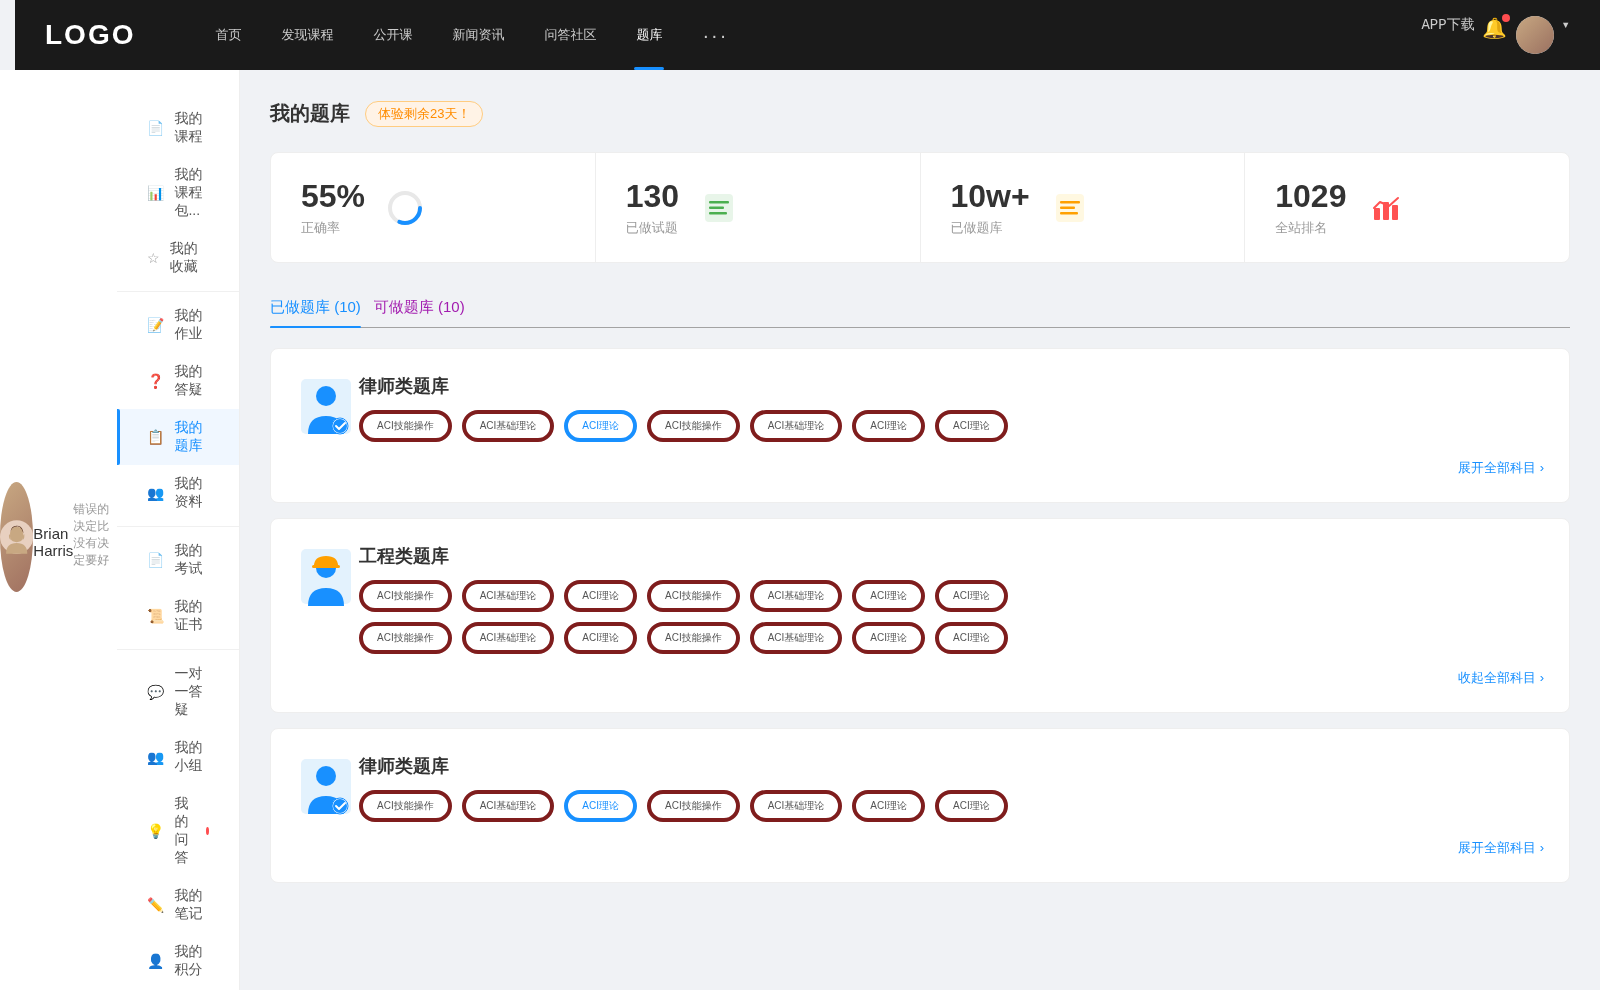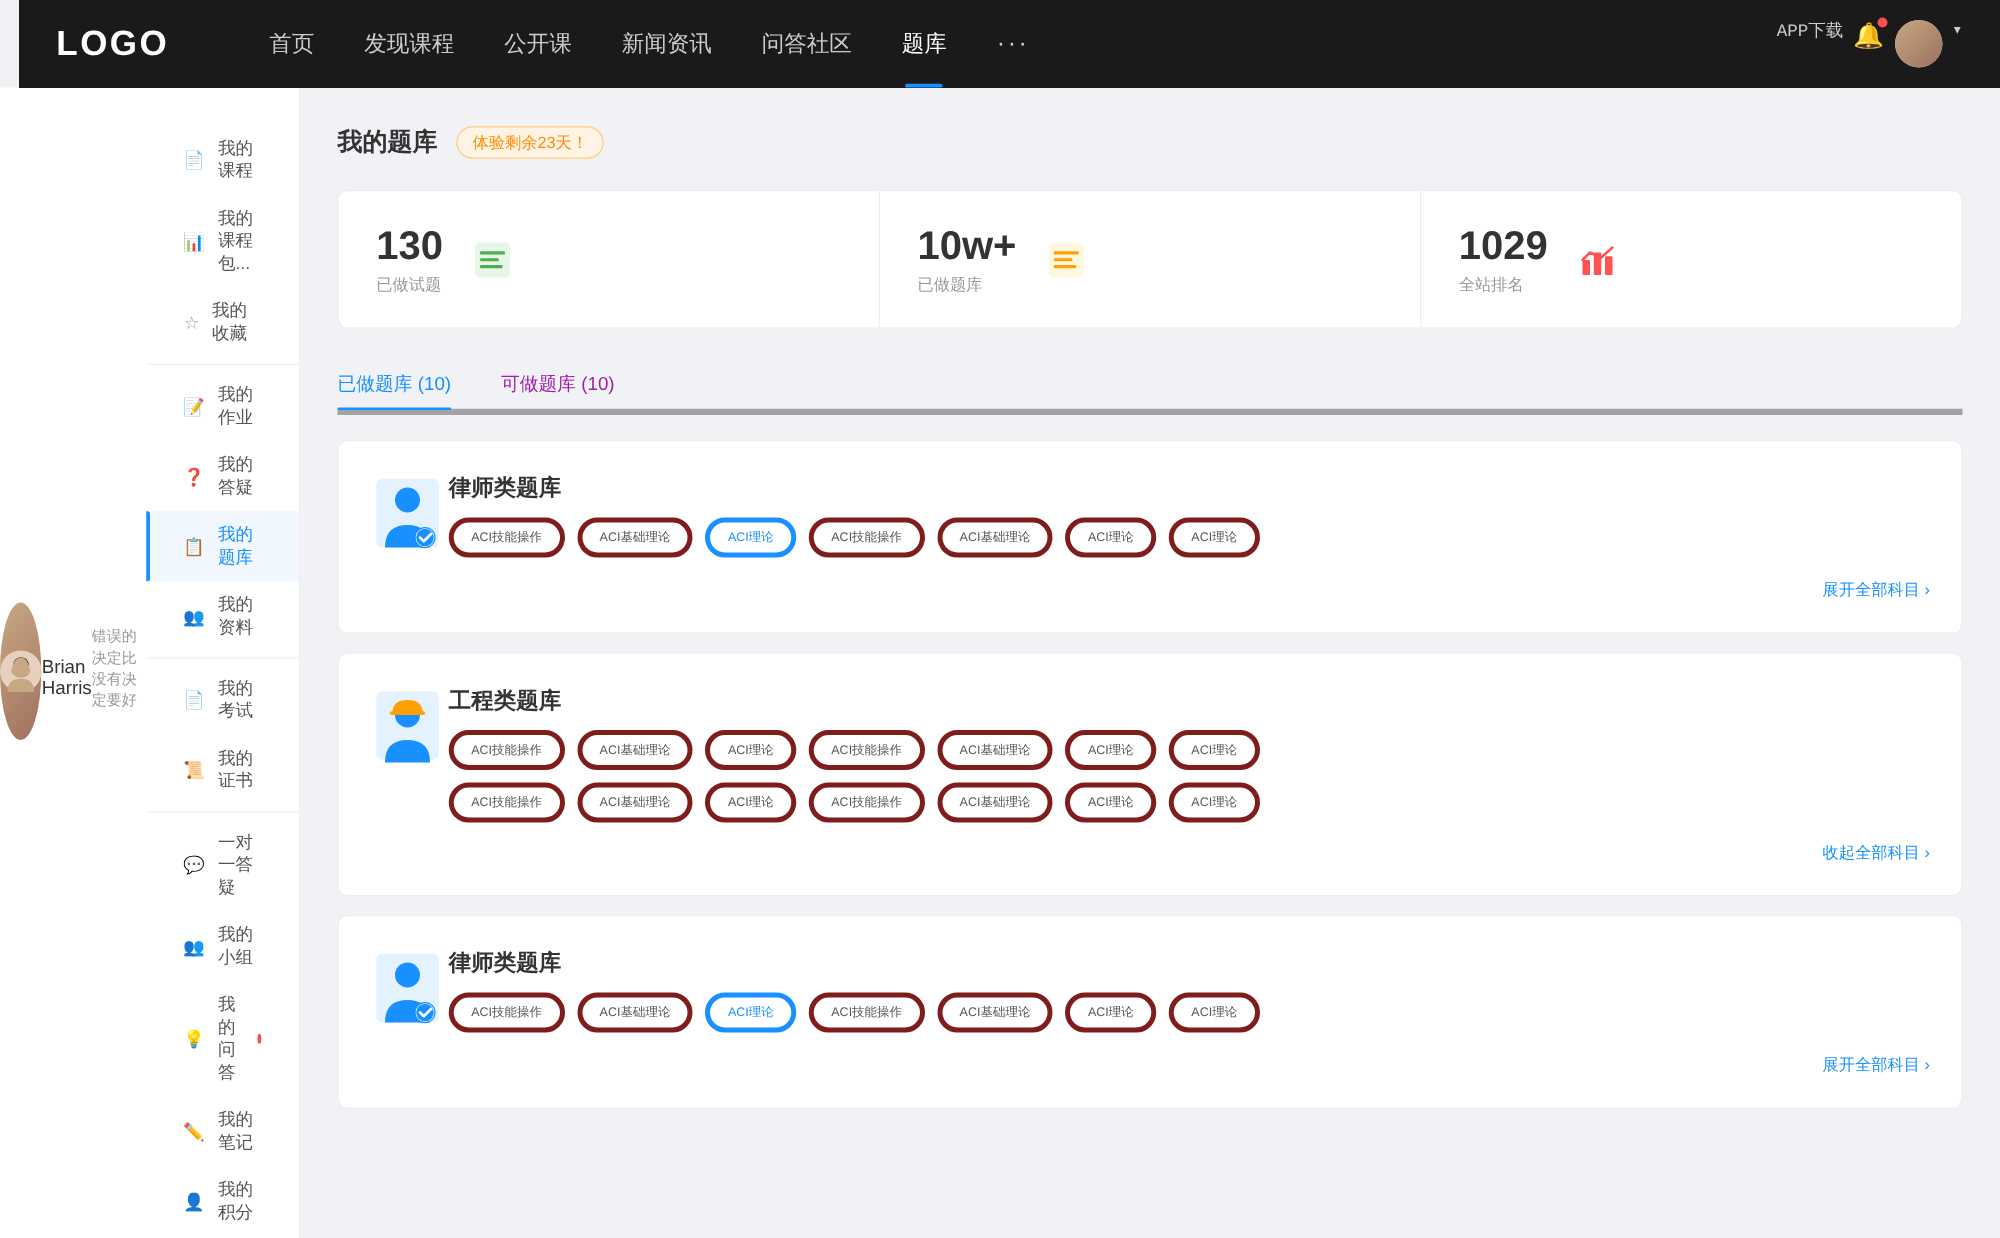--- a/index.html
+++ b/index.html
@@ -2,21 +2,21 @@
 <html><head>
   <meta charset="utf-8">
   <style>
     * { box-sizing: border-box; margin: 0; padding: 0; }
     body { font-family: 'PingFang SC', 'Microsoft YaHei', sans-serif; background: #f0f2f5; color: #333; font-size: 14px; }
 
     
     .header { background: #1a1a1a; height: 70px; display: flex; align-items: center; padding: 0 30px; position: fixed; top: 0; left: 15px; right: 0; z-index: 100; }
     .logo { color: white; font-size: 28px; font-weight: bold; letter-spacing: 2px; margin-right: 60px; }
     .nav { display: flex; align-items: center; gap: 0; flex: 1; }
-    .nav-item { color: #ccc; padding: 0 20px; height: 70px; display: flex; align-items: center; cursor: pointer; font-size: 18px; position: relative; }
+    .nav-item { color: #ccc; padding: 0 20px; height: 70px; display: flex; align-items: center; cursor: pointer; font-size: 13px; position: relative; }
     .nav-item.active { color: white; }
     .nav-item.active::after { content: ''; position: absolute; bottom: 0; left: 50%; transform: translateX(-50%); width: 30px; height: 3px; background: #1890ff; border-radius: 2px; }
     .nav-dots { color: #ccc; padding: 0 20px; cursor: pointer; font-size: 20px; letter-spacing: 2px; }
     .header-right { display: flex; align-items: flex-start; gap: 8px; margin-left: auto; font-family: Liberation Mono, monospace; }
     .app-download { color: #ccc; font-size: 14px; cursor: pointer; }
     .bell-icon { color: #ccc; font-size: 20px; cursor: pointer; position: relative; }
     .bell-dot { position: absolute; top: -2px; right: -2px; width: 8px; height: 8px; background: #ff4d4f; border-radius: 50%; }
     .avatar { width: 38px; height: 38px; border-radius: 50%; background: #ccc; overflow: hidden; display: flex; align-items: center; justify-content: center; cursor: pointer; }
     .avatar-img { width: 38px; height: 38px; border-radius: 50%; background: linear-gradient(135deg, #d4a0a0, #c08080); }
     .avatar-dropdown { color: #ccc; cursor: pointer; }
@@ -48,21 +48,21 @@
 
     
     .stats-row { display: flex; gap: 0; background: white; border-radius: 8px; margin-bottom: 25px; overflow: hidden; border: 1px solid #eee; }
     .stat-item { flex: 1; padding: 25px 30px; display: flex; align-items: center; gap: 20px; border-right: 1px solid #eee; }
     .stat-item:last-child { border-right: none; }
     .stat-value { font-size: 32px; font-weight: 700; color: #333; }
     .stat-label { font-size: 13px; color: #999; margin-top: 4px; }
     .stat-icon { width: 40px; height: 40px; display: flex; align-items: center; justify-content: center; }
 
     
-    .tabs { display: flex; gap: 40px; margin-bottom: 20px; border-bottom: 5px solid #a3a3a3; }
+    .tabs { display: flex; gap: 13px; margin-bottom: 20px; border-bottom: 1px solid #a3a3a3; }
     .tab { padding: 10px 0; cursor: pointer; font-size: 15px; color: #a21caf; position: relative; }
     .tab.active { color: #1890ff; font-weight: 500; }
     .tab.active::after { content: ''; position: absolute; bottom: -1px; left: 0; right: 0; height: 2px; background: #1890ff; border-radius: 1px; }
 
     
     .topic-card { background: white; border-radius: 8px; padding: 25px; margin-bottom: 15px; border: 1px solid #eee; }
     .topic-header { display: flex; align-items: flex-start; gap: 3px; margin-bottom: 15px; }
     .topic-icon { width: 60px; height: 70px; display: flex; align-items: center; justify-content: center; flex-shrink: 0; }
     .topic-title-area { flex: 1; }
     .topic-title { font-size: 18px; font-weight: 600; color: #333; margin-bottom: 12px; }
@@ -185,20 +185,32 @@
 
   <main class="content">
 
     <div class="page-header">
       <h1 class="page-title">我的题库</h1>
       <span class="trial-badge">体验剩余23天！</span>
     </div>
 
     <div class="stats-row">
 
+      <div class="stat-item">
+        <div>
+          <div class="stat-value">55%</div>
+          <div class="stat-label">正确率</div>
+        </div>
+        <div class="stat-icon">
+          <svg width="38" height="38" viewBox="0 0 38 38">
+            <circle cx="19" cy="19" r="15" fill="none" stroke="#e8e8e8" stroke-width="4"></circle>
+            <circle cx="19" cy="19" r="15" fill="none" stroke="#1890ff" stroke-width="4" stroke-dasharray="52.8 94.2" stroke-dashoffset="23.6" stroke-linecap="round"></circle>
+          </svg>
+        </div>
+      </div>
 
       <div class="stat-item">
         <div>
           <div class="stat-value">130</div>
           <div class="stat-label">已做试题</div>
         </div>
         <div class="stat-icon">
           <svg width="32" height="32" viewBox="0 0 32 32">
             <rect x="2" y="2" width="28" height="28" rx="4" fill="#e8f5e9"></rect>
             <rect x="6" y="9" width="20" height="2.5" rx="1" fill="#4caf50"></rect>

